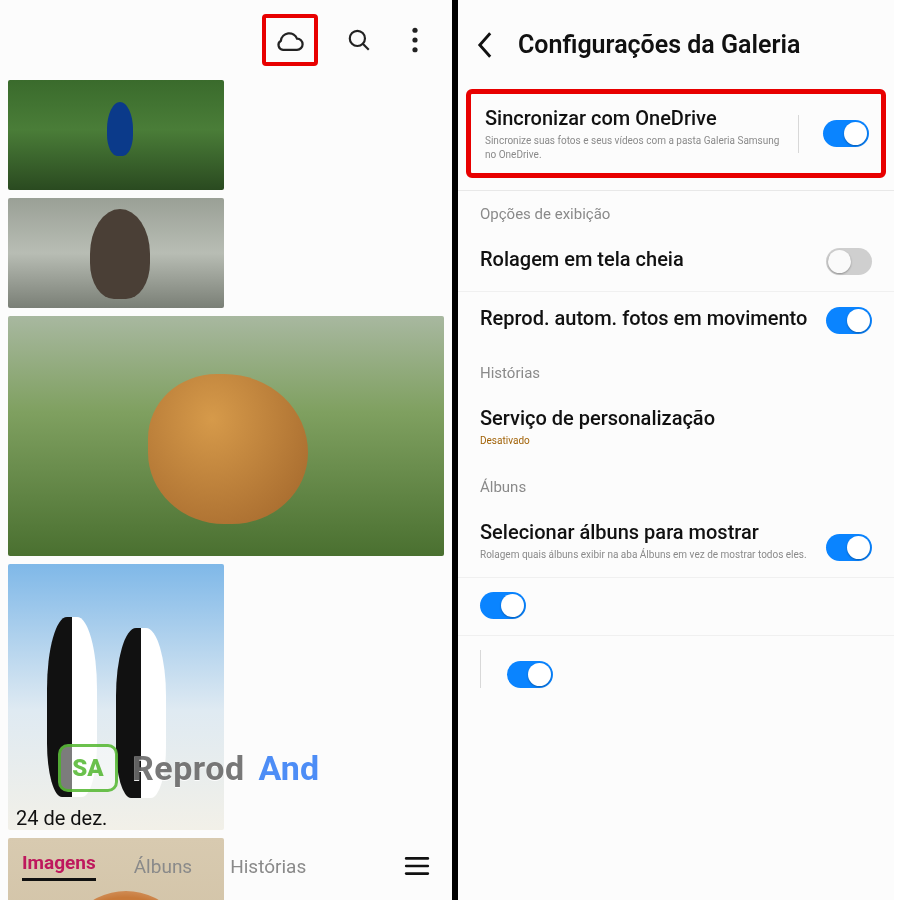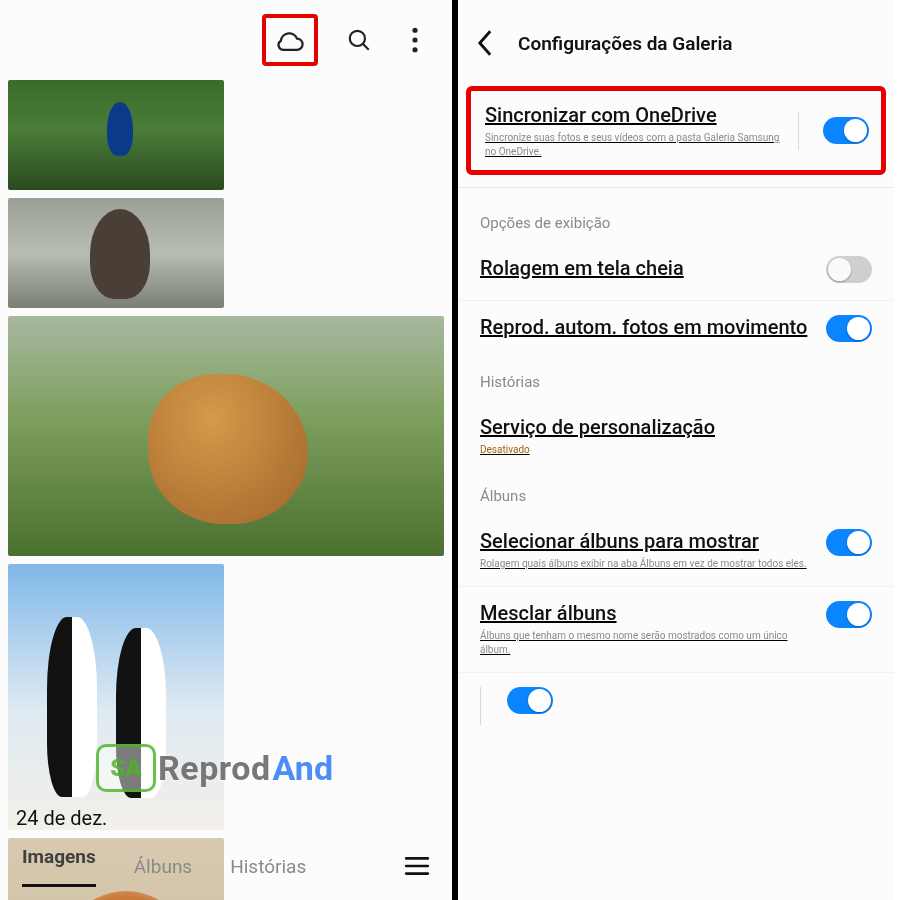--- a/index.html
+++ b/index.html
@@ -39,61 +39,61 @@
   .otter::after{content:"";position:absolute;left:38%;top:10%;width:60px;height:90px;background:#4a3f36;border-radius:50% 50% 40% 40%;}
   .dog { background: linear-gradient(180deg,#a8b8a0 0%,#7fa060 40%,#4a7030 100%); }
   .dog::after{content:"";position:absolute;left:32%;top:24%;width:160px;height:150px;background:radial-gradient(ellipse at 40% 30%, #d69a4a, #a0642a);border-radius:45% 55% 50% 50%;}
   .penguins { background: linear-gradient(180deg,#7fb8e8 0%,#dfeaf2 55%,#f2f0e8 100%); }
   .penguins::before{content:"";position:absolute;left:18%;top:20%;width:50px;height:180px;background:linear-gradient(90deg,#111 50%,#fff 50%);border-radius:40% 40% 30% 30%;}
   .penguins::after{content:"";position:absolute;left:50%;top:24%;width:50px;height:170px;background:linear-gradient(90deg,#111 50%,#fff 50%);border-radius:40% 40% 30% 30%;}
   .hamster { background: linear-gradient(180deg,#d8cab0 0%,#c8b898 100%); }
   .hamster::after{content:"";position:absolute;left:20%;top:20%;width:150px;height:180px;background:radial-gradient(circle at 50% 45%, #fff 0%, #fff 25%, #c87a3a 26%, #c87a3a 60%, #fff 100%);border-radius:50%;}
 
   .watermark {
-    position:absolute; left:58px; bottom:108px; display:flex; align-items:center; gap:2px;
-    opacity:0.9; font-weight:700;margin-left:38px;
+    position:absolute; left:58px; bottom:108px; display:flex; align-items:center; gap:14px;
+    opacity:0.9; font-weight:700;
   }
   .watermark .sa-badge {
     width:60px; height:48px; border:3px solid #5bbb3a; border-radius:10px;
     display:flex; align-items:center; justify-content:center; color:#5bbb3a;
     font-weight:900; font-size:24px; background:rgba(255,255,255,0.5);
   }
   .watermark .t1 { color:#6a6a6a; font-size:34px; letter-spacing:0.5px; text-shadow:0 1px 0 #fff; }
   .watermark .t2 { color:#3b82f6; font-size:34px; }
 
   .date-label { position:absolute; left:16px; bottom:70px; font-size:20px; font-weight:400; color:#111; }
 
   .bottom-tabs {
     position:absolute; left:0; right:0; bottom:10px; height:48px;
     display:flex; align-items:center; gap:38px; padding:0 22px;
   }
   .tab { font-size:19px; color:#8a8a8a; cursor:pointer; }
-  .tab.active { color:#404040; font-weight:700; border-bottom:3px solid #111; padding-bottom:16px; }
+  .tab.active { color:#be185d; font-weight:700; border-bottom:3px solid #111; padding-bottom:4px; }
   .menu-hamburger { margin-left:auto; font-size:28px; color:#111; cursor:pointer; }
 
   
   .r-header {
     display:flex; align-items:center; gap:16px; padding:30px 22px 22px 18px;
   }
   .back-btn { width:26px; height:26px; color:#111; cursor:pointer; }
-  .r-title { font-size:19px; font-weight:600; color:#111; }
+  .r-title { font-size:25px; font-weight:600; color:#111; }
 
   .sync-highlight {
     margin: 8px 8px 12px 8px; border:5px solid #e80000; border-radius:6px;
     padding: 12px 12px 12px 14px;
   }
   .setting-row { display:flex; align-items:center; gap:12px; }
-  .setting-text { flex:1;text-decoration:underline; }
+  .setting-text { flex:1; }
   .setting-title { font-size:20px; color:#111; margin-bottom:4px; font-weight:500; }
   .setting-sub { font-size:10px; color:#8a8a8a; line-height:1.35; }
   .setting-sub.link { color:#a16207; }
 
-  .divider-section { border-top:1px solid #e8e8e8; margin-top:6px; padding-top:12px; }
+  .divider-section { border-top:1px solid #e8e8e8; margin-top:6px; padding-top:0; }
   .section-hdr { font-size:15px; color:#8a8a8a; padding:14px 22px 10px 22px; }
-  .row { padding:14px 22px 16px 22px; display:flex; align-items:flex-start; gap:14px; border-bottom:1px solid #f0f0f0; }
+  .row { padding:14px 22px 16px 22px; display:flex; align-items:flex-end; gap:14px; border-bottom:1px solid #f0f0f0; }
   .row:last-child{border-bottom:none;}
   .row .setting-text{flex:1;}
 
   
   .toggle {
     width:46px; height:27px; border-radius:14px; position:relative; flex-shrink:0; cursor:pointer;
   }
   .toggle::after{
     content:""; position:absolute; top:2px; width:23px; height:23px; border-radius:50%;
     background:#fff; box-shadow:0 1px 2px rgba(0,0,0,0.3);
@@ -216,24 +216,20 @@
     <div>
       <div class="section-hdr">Álbuns</div>
       <div class="row">
         <div class="setting-text">
           <div class="setting-title">Selecionar álbuns para mostrar</div>
           <div class="setting-sub">Rolagem quais álbuns exibir na aba Álbuns em vez de mostrar todos eles.</div>
         </div>
         <div class="toggle on"></div>
       </div>
       <div class="row">
-        <div class="setting-text">
-          <div class="setting-title">Mesclar álbuns</div>
-          <div class="setting-sub">Álbuns que tenham o mesmo nome serão mostrados como um único álbum.</div>
-        </div>
         <div class="toggle on"></div>
       </div>
       <div class="row">
         <div class="vsep"></div>
         <div class="toggle on"></div>
       </div>
     </div>
   </div>
 </div>
 

